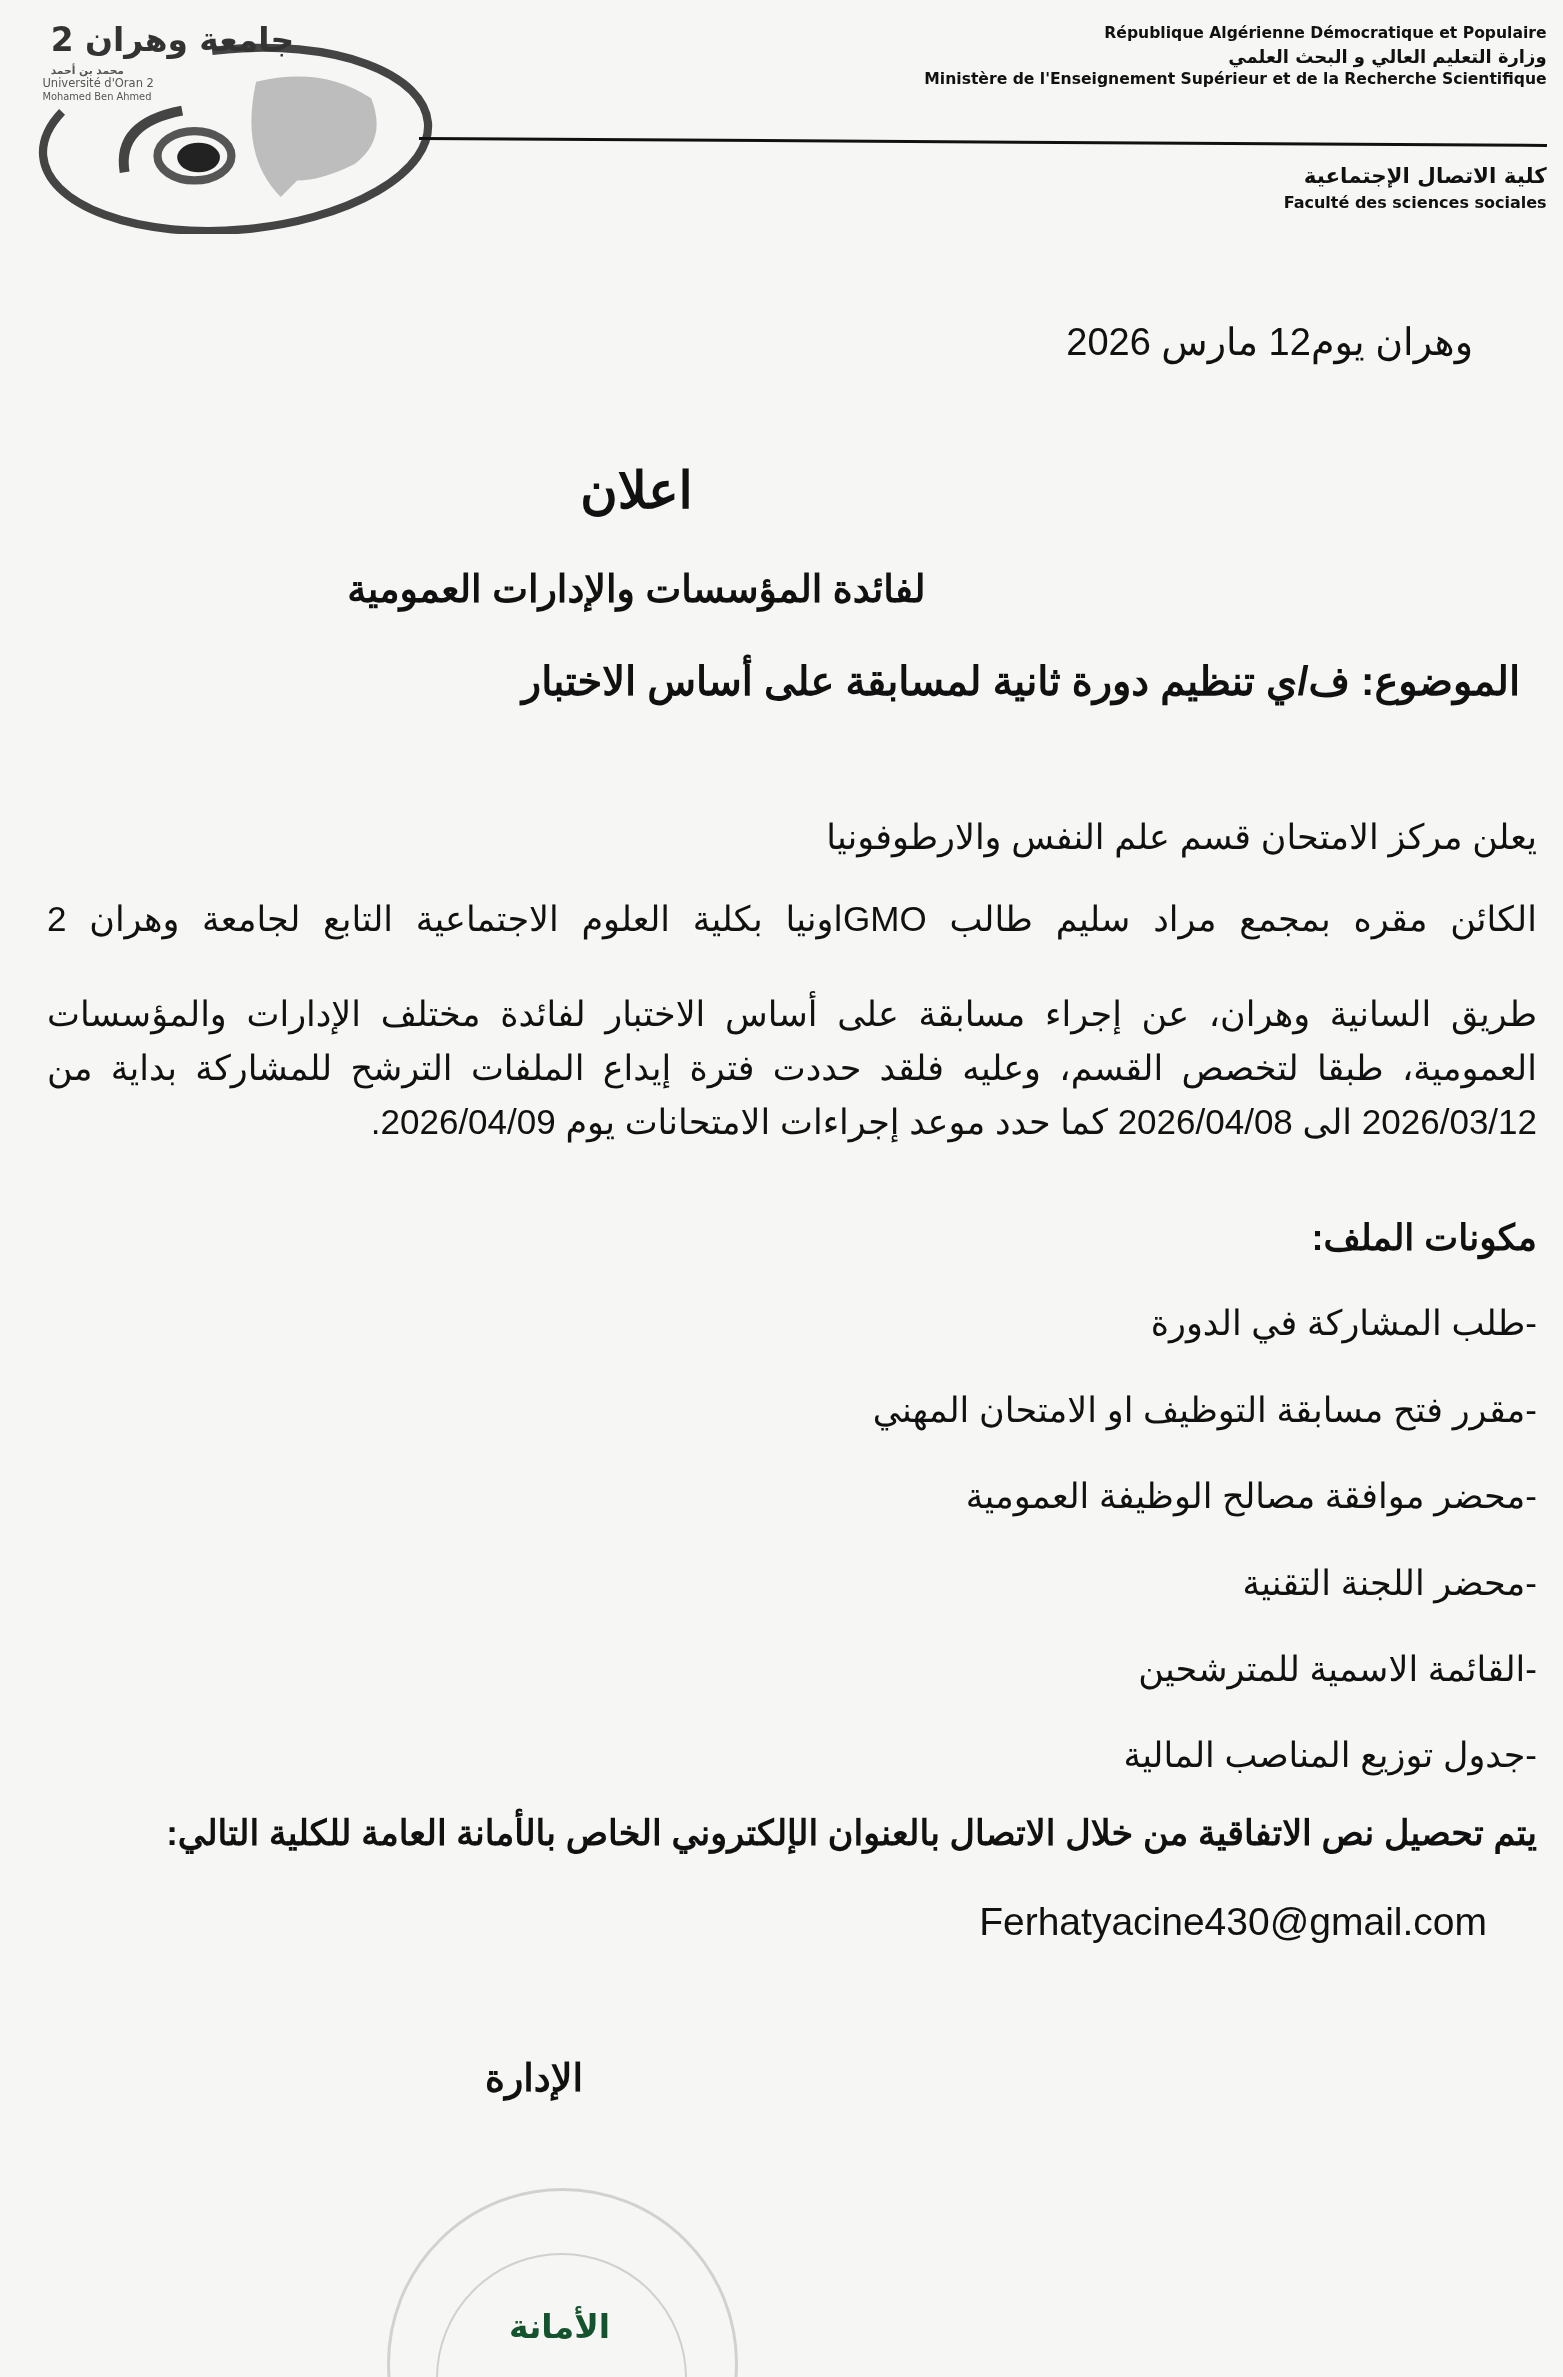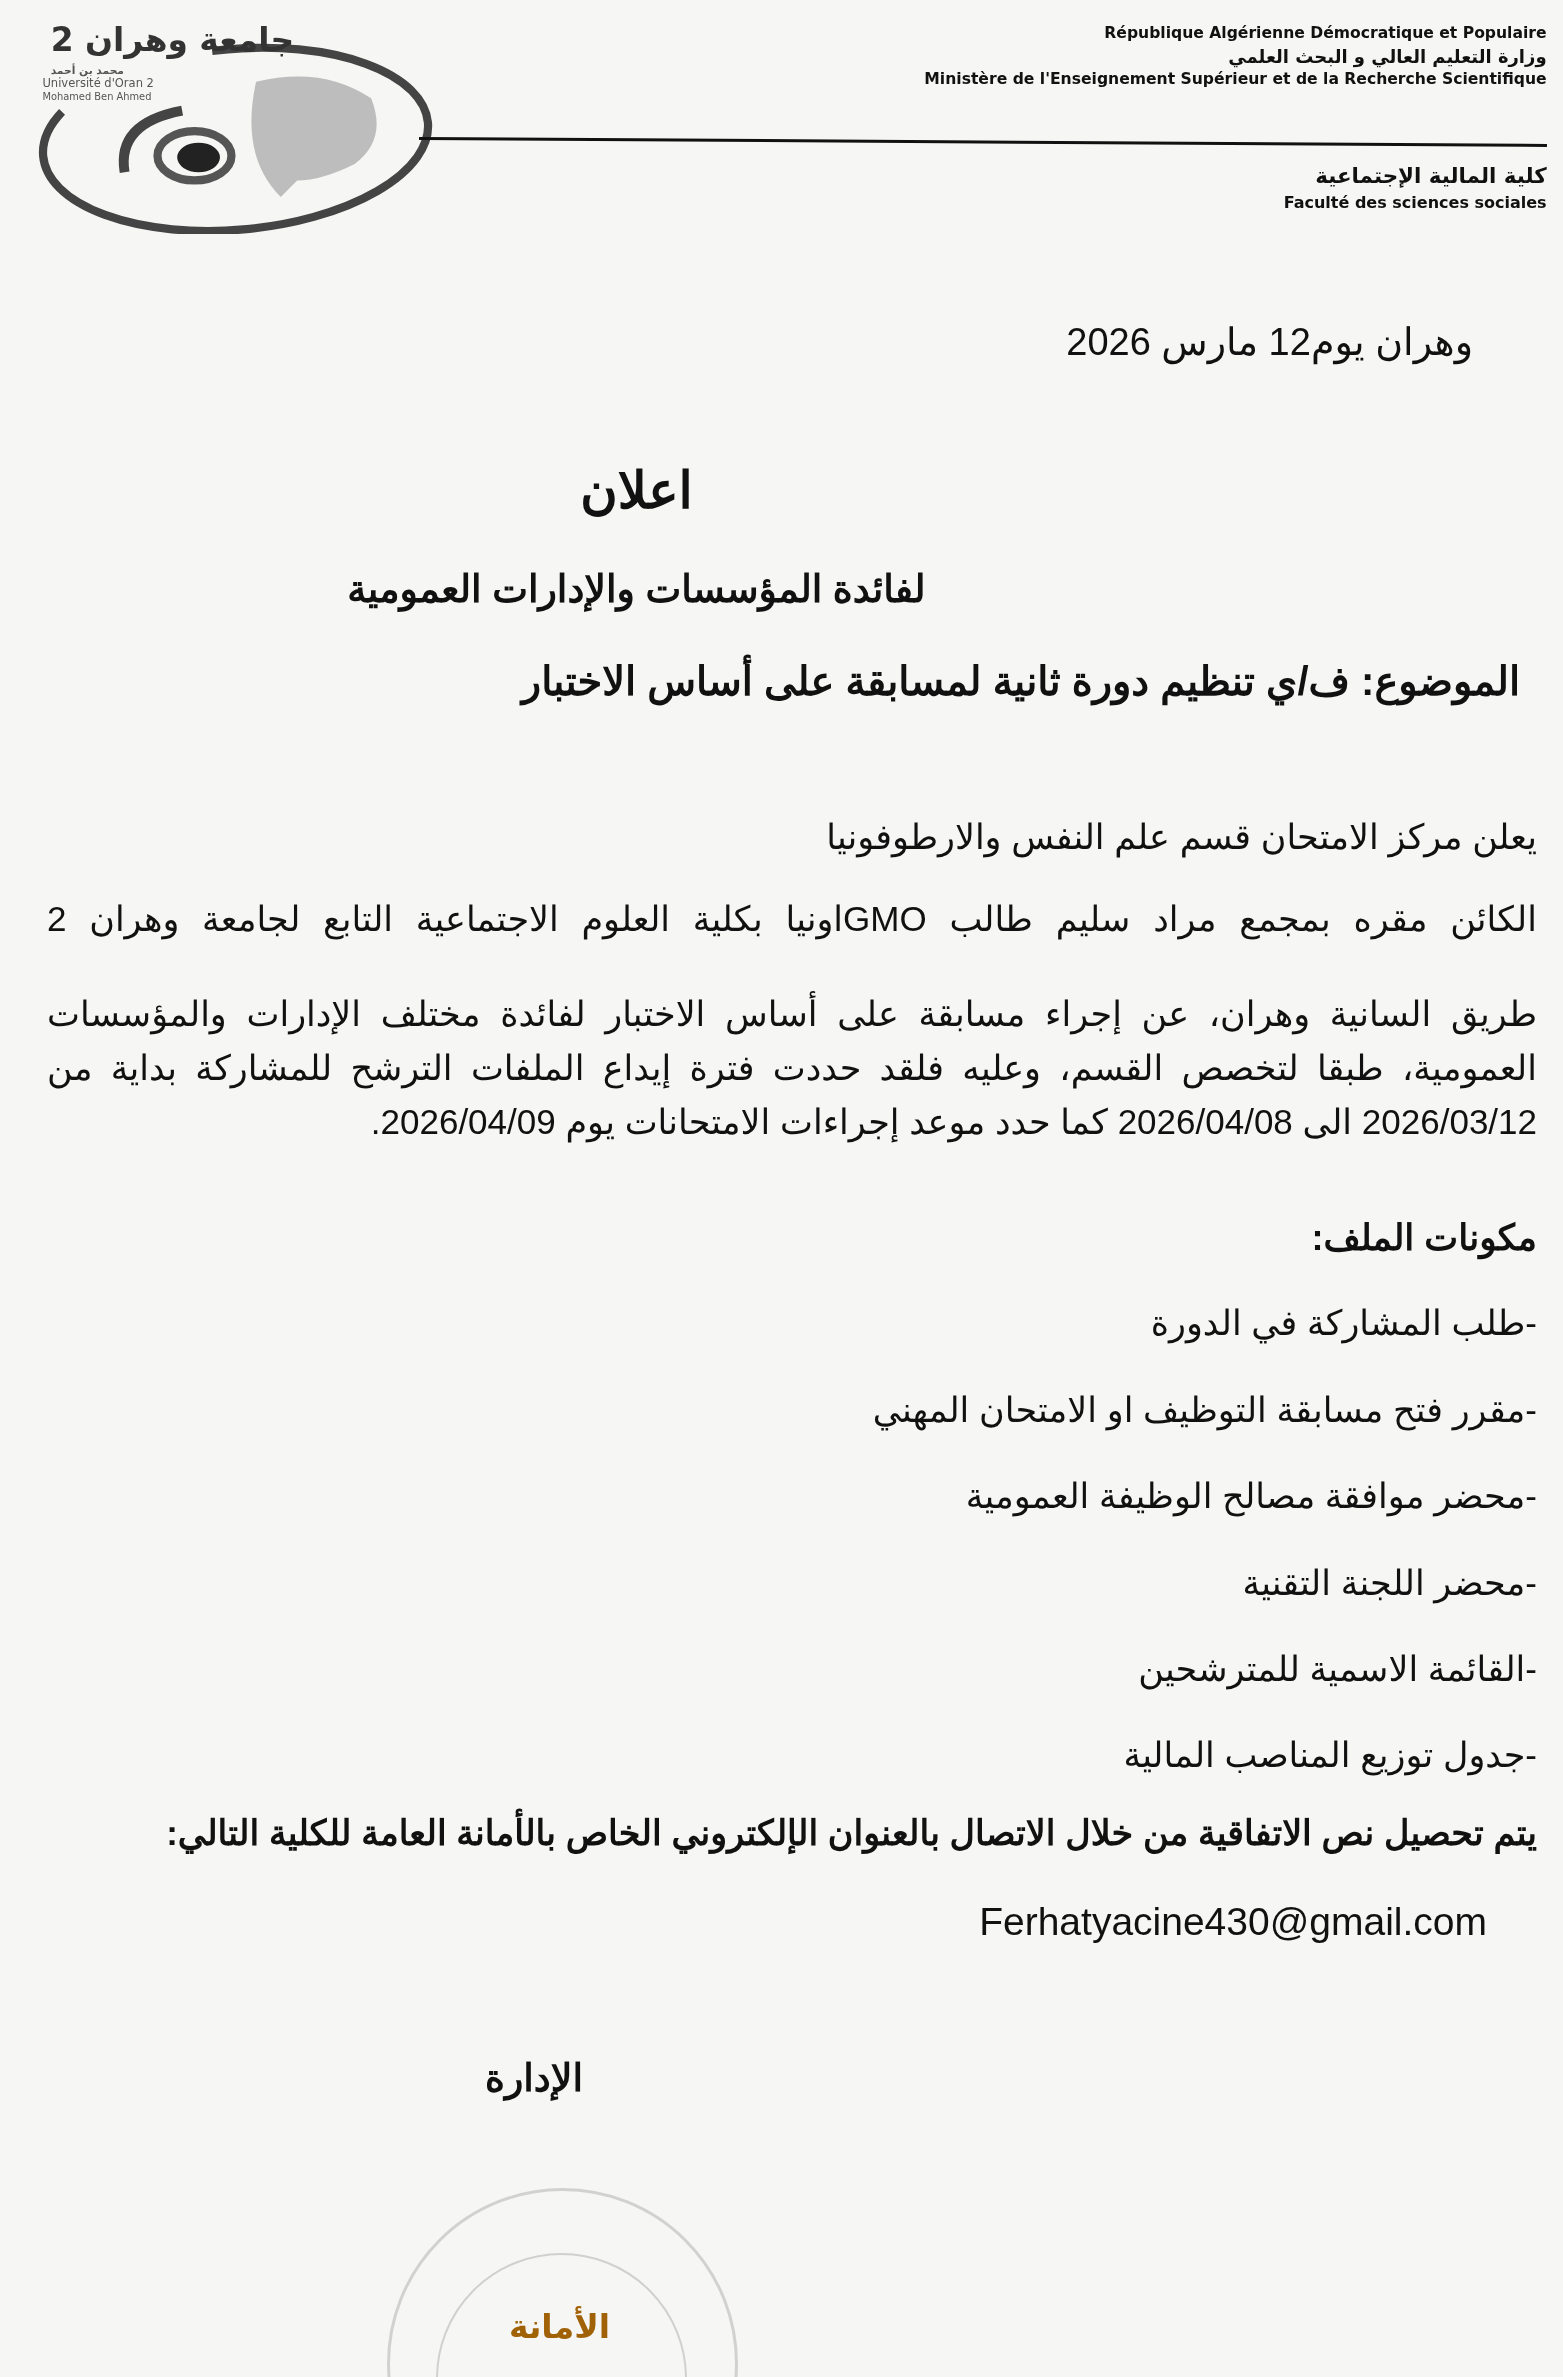--- a/index.html
+++ b/index.html
@@ -39,21 +39,21 @@
 
     .files-title { right: 26px; top: 1217px; font-family: "Liberation Sans", sans-serif; font-weight: bold; font-size: 36px; }
     .file-item { right: 26px; font-family: "Liberation Sans", sans-serif; font-size: 35px; }
 
     .contact { right: 26px; width: 1530px; top: 1813px; text-align: right; font-family: "Liberation Sans", sans-serif; font-weight: bold; font-size: 35px; letter-spacing: -0.4px; }
     .email { right: 76px; top: 1900px; font-family: "Liberation Sans", sans-serif; font-weight: normal; font-size: 39px; direction: ltr; }
     .signature { left: 461px; top: 2056px; font-family: "Liberation Sans", sans-serif; font-weight: bold; font-size: 38px; margin-left: 24px; }
 
     .stamp { left: 387px; top: 2188px; width: 345px; height: 345px; border-radius: 50%; border: 3.3px solid #c8c8c8; opacity: 0.8; }
     .stamp-inner { left: 436px; top: 2253px; width: 247px; height: 247px; border-radius: 50%; border: 2.5px solid #d0d0d0; }
-    .stamp-text { left: 461px; top: 2307px; width: 197px; text-align: center; color: #a16207; font-weight: bold; font-size: 33px; }
+    .stamp-text { left: 461px; top: 2307px; width: 197px; text-align: center; color: #14532d; font-weight: bold; font-size: 33px; }
   </style>
 </head>
 <body>
 
 <div class="abs logo">
   <svg width="415" height="218" viewBox="0 0 505 265">
     <ellipse cx="255" cy="150" rx="235" ry="110" fill="none" stroke="#444" stroke-width="10" stroke-dasharray="620 200" transform="rotate(-5 255 150)"></ellipse>
     <path d="M280 80 Q360 60 420 100 Q440 150 400 180 Q360 200 330 200 L310 220 Q260 170 280 80 Z" fill="#bdbdbd"></path>
     <path d="M120 190 Q110 130 190 115" fill="none" stroke="#444" stroke-width="12"></path>
     <ellipse cx="205" cy="170" rx="45" ry="30" fill="none" stroke="#555" stroke-width="10"></ellipse>
@@ -65,21 +65,21 @@
   </svg>
 </div>
 
 <div class="abs hdr-right">
   <div class="hdr-fr">République Algérienne Démocratique et Populaire</div>
   <div class="hdr-ar rtl">وزارة التعليم العالي و البحث العلمي</div>
   <div class="hdr-fr">Ministère de l'Enseignement  Supérieur et de la Recherche Scientifique</div>
 </div>
 <div class="abs hdr-rule"></div>
 <div class="abs faculty">
-  <div class="ar rtl">كلية المالية الإجتماعية</div>
+  <div class="ar rtl">كلية الاتصال الإجتماعية</div>
   <div class="fr">Faculté des sciences sociales</div>
 </div>
 
 <div class="abs date-line rtl">وهران يوم12 مارس 2026</div>
 
 <div class="abs title t1 rtl">اعلان</div>
 <div class="abs title t2 rtl">لفائدة المؤسسات والإدارات العمومية</div>
 <div class="abs subject rtl">الموضوع: ف/ي تنظيم دورة ثانية لمسابقة على أساس الاختبار</div>
 
 <div class="abs para p1 rtl">يعلن مركز  الامتحان قسم علم النفس والارطوفونيا</div>

